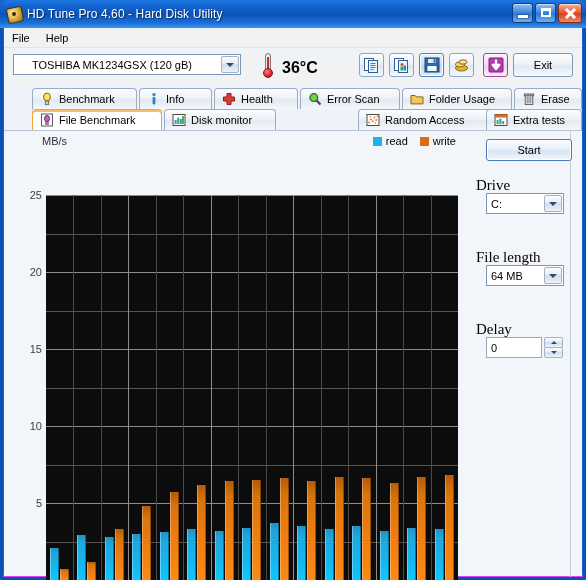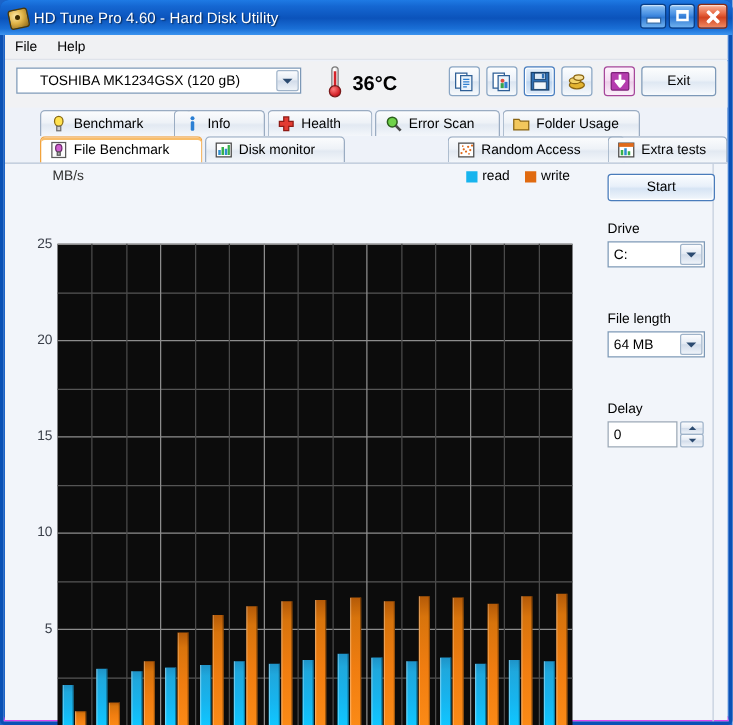--- a/index.html
+++ b/index.html
@@ -210,21 +210,21 @@
 
   
   .side{position:absolute;left:472px;top:0;width:106px;height:446px;}
   .startbtn{
     position:absolute;left:10px;top:8px;width:86px;height:22px;
     box-sizing:border-box;border:1px solid #4a7cbb;border-radius:3px;
     background:linear-gradient(180deg,#fbfdff 0%,#e8f0fa 45%,#d6e4f4 55%,#f2f7fc 100%);
     font-size:11px;color:#000;display:flex;align-items:center;justify-content:center;
     cursor:pointer;box-shadow:0 0 0 1px #fff inset;
   }
-  .fieldlbl{position:absolute;left:10px;font-size:11px;color:#000;}
+  .fieldlbl{position:absolute;left:0;font-size:15px;color:#000;font-family:Liberation Serif, serif;}
   .combo{
     position:absolute;left:10px;width:78px;height:21px;box-sizing:border-box;
     background:#fff;border:1px solid #7c98b6;display:flex;align-items:center;
   }
   .combo .txt{padding-left:4px;font-size:11px;color:#000;}
   .spin{
     position:absolute;left:10px;width:56px;height:21px;box-sizing:border-box;
     background:#fff;border:1px solid #9aa7b6;display:flex;align-items:center;
   }
   .spin .txt{padding-left:4px;font-size:11px;color:#000;}
@@ -331,21 +331,21 @@
           <svg class="ic" width="17" height="17" viewBox="0 0 17 17">
             <rect x="1.5" y="1.5" width="14" height="14" rx="1" fill="#b53cae" stroke="#7d2079"></rect>
             <path d="M8.5 3 L8.5 9 M5.2 8.4 L8.5 12.6 L11.8 8.4 Z" fill="#ffffff" stroke="#ffffff" stroke-width="2.2" stroke-linejoin="round"></path>
           </svg>
         </div>
 
         <div class="exitbtn">Exit</div>
       </div>
 
       <div class="tabrow r1">
-        <div class="tab" style="left:28px;width:121px">
+        <div class="tab" style="left:28px;width:105px">
           <span class="tabicon">
             <svg width="14" height="14" viewBox="0 0 14 14">
               <ellipse cx="7" cy="5" rx="3.4" ry="4" fill="#ffe24f" stroke="#8a6a10"></ellipse>
               <rect x="5.4" y="9" width="3.2" height="3.6" fill="#cfcfcf" stroke="#6e6e6e"></rect>
             </svg>
           </span>
           <span class="lbl">Benchmark</span>
         </div>
         <div class="tab" style="left:135px;width:73px">
           <span class="tabicon">
@@ -373,20 +373,34 @@
           </span>
           <span class="lbl">Error Scan</span>
         </div>
         <div class="tab" style="left:398px;width:110px">
           <span class="tabicon">
             <svg width="14" height="14" viewBox="0 0 14 14">
               <path d="M1 3.5 h4.2 l1.1 1.4 H13 v7 H1 Z" fill="#f2c75c" stroke="#8a6512"></path>
             </svg>
           </span>
           <span class="lbl">Folder Usage</span>
+        </div>
+        <div class="tab" style="left:510px;width:68px">
+          <span class="tabicon">
+            <svg width="14" height="14" viewBox="0 0 14 14">
+              <rect x="3.2" y="3.5" width="7.6" height="9" fill="#d4d8dd" stroke="#62676d"></rect>
+              <rect x="2.4" y="2" width="9.2" height="1.8" fill="#b9bec5" stroke="#62676d"></rect>
+              <g stroke="#8d949c">
+                  <line x1="5.4" y1="5" x2="5.4" y2="11"></line>
+                  <line x1="7" y1="5" x2="7" y2="11"></line>
+                  <line x1="8.6" y1="5" x2="8.6" y2="11"></line>
+                </g>
+            </svg>
+          </span>
+          <span class="lbl">Erase</span>
         </div>
       </div>
 
       <div class="tabrow r2">
         <div class="tab active" style="left:28px;width:130px">
           <span class="tabicon">
             <svg width="14" height="14" viewBox="0 0 14 14">
               <rect x="1.5" y="1" width="11" height="12" fill="#fbfbfb" stroke="#5a5a5a"></rect>
               <ellipse cx="7" cy="5.5" rx="2.5" ry="3" fill="#cf5fd0" stroke="#6d2c6e"></ellipse>
               <rect x="5.8" y="8.6" width="2.4" height="2.6" fill="#b0b0b0" stroke="#5a5a5a"></rect>

